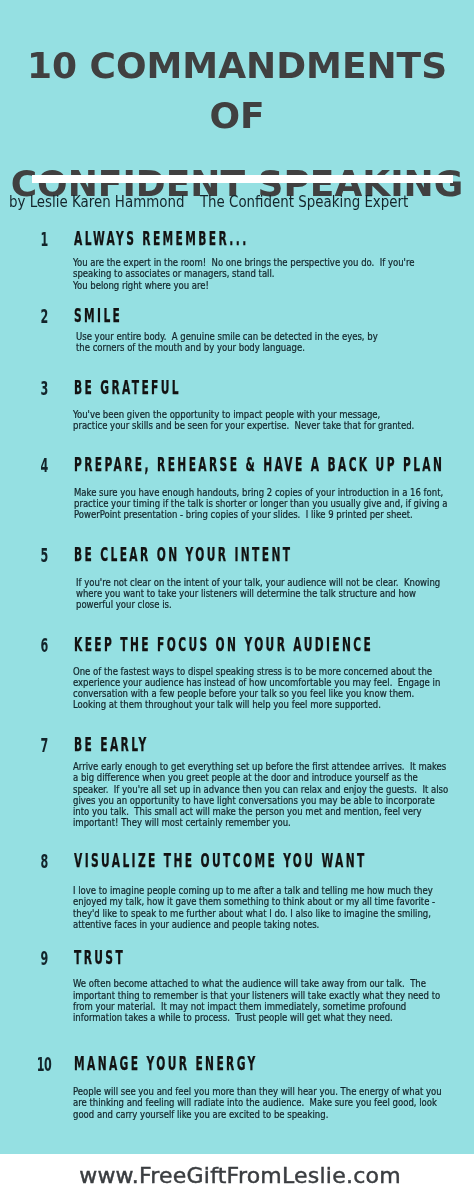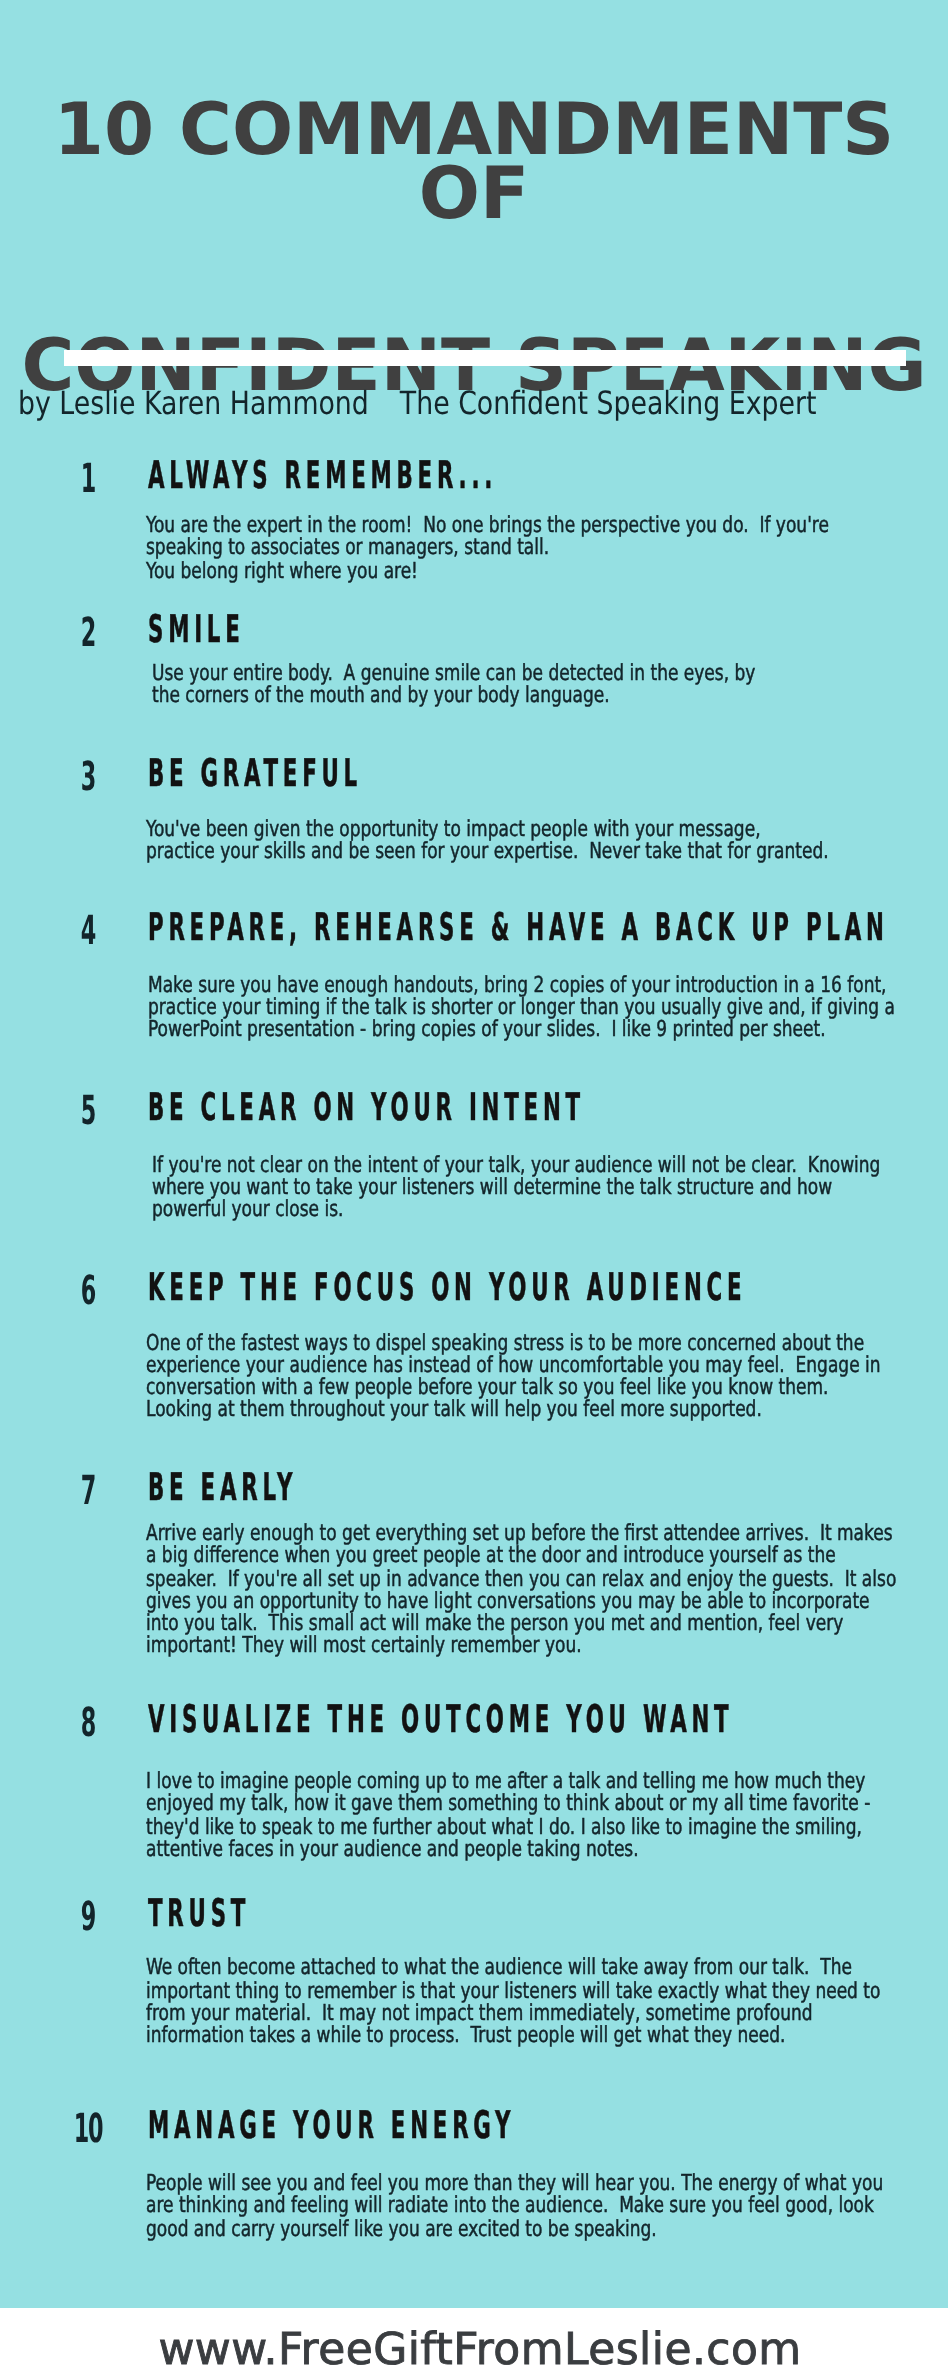--- a/index.html
+++ b/index.html
@@ -14,21 +14,21 @@
 
   
   #header{position:absolute;left:0;top:0;width:474px;}
   .title-line{
     position:absolute;left:0;width:474px;text-align:center;
     font-family:"DejaVu Sans","DejaVu Sans Condensed",sans-serif;
     font-weight:bold;color:#404040;white-space:nowrap;
     line-height:1;opacity:0.999;
   }
   #t1{top:47.6px;font-size:36px;}
-  #t2{top:80px;font-size:36px;}
+  #t2{top:98px;font-size:36px;}
   #t3{top:129.6px;font-size:36px;margin-top:36px;}
 
   #divider{position:absolute;left:32px;top:175px;width:421px;height:8px;background:#ffffff;}
 
   #byline{position:absolute;left:9px;top:191.5px;height:20px;
     font-family:"DejaVu Sans Condensed",sans-serif;font-weight:400;
     font-size:16px;color:#13252B;white-space:nowrap;line-height:20px;opacity:0.999;
     transform:scaleX(0.93);transform-origin:left top;}
   #byline .sp{display:inline-block;width:16.7px;}
 

